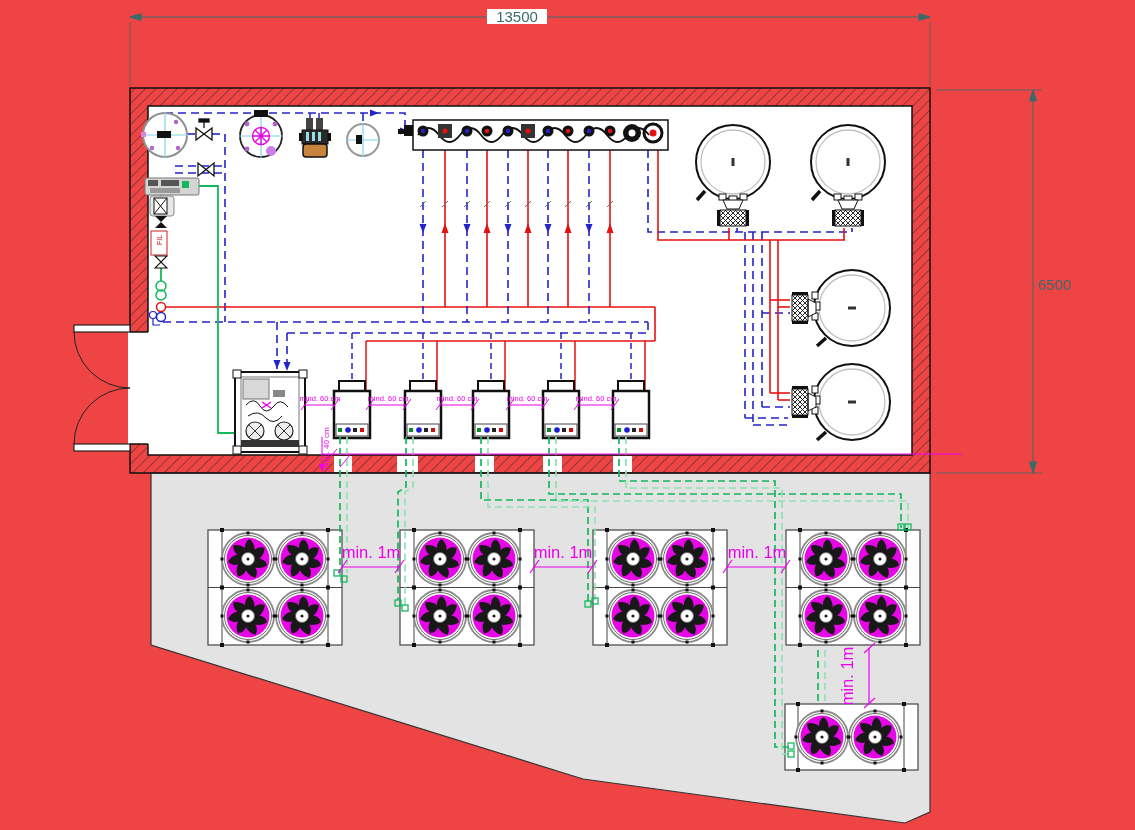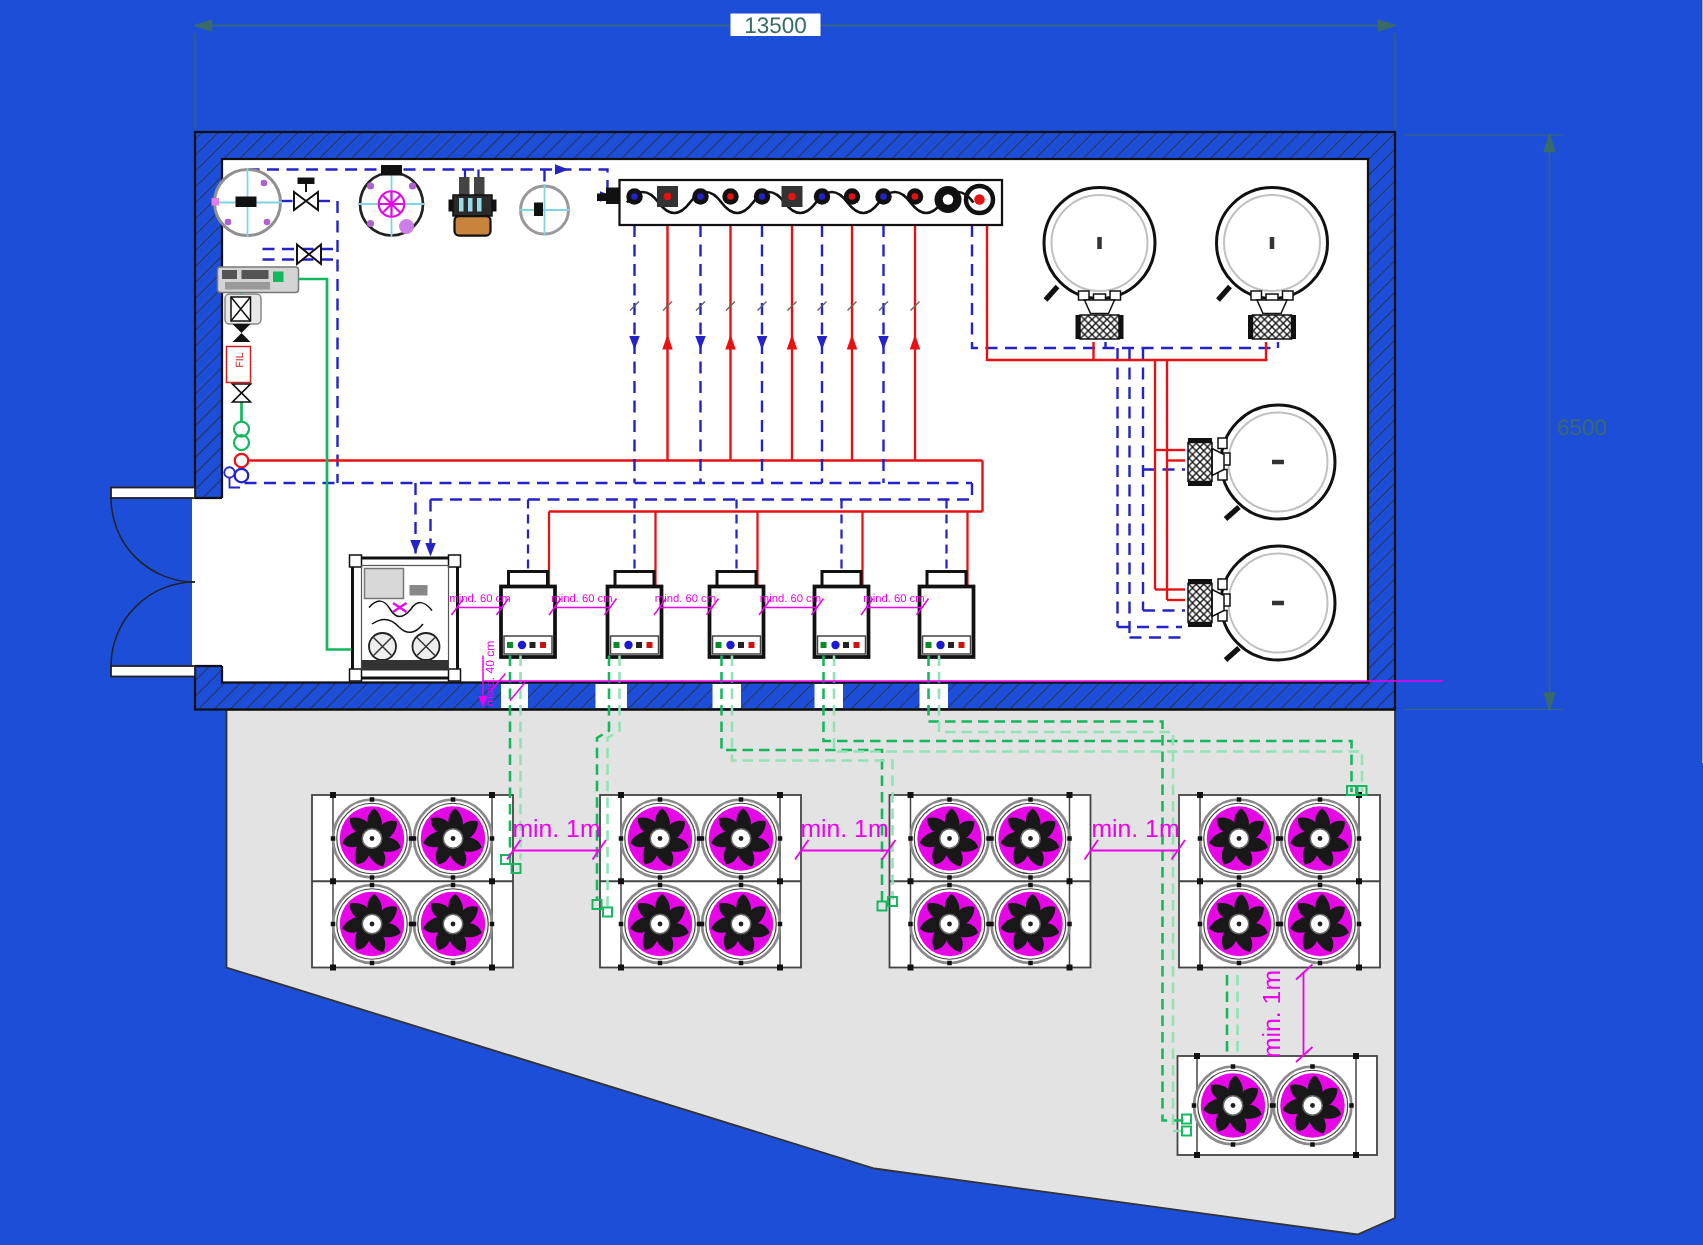--- a/index.html
+++ b/index.html
@@ -1,16 +1,16 @@
 <!DOCTYPE html>
 <html><head>
 <meta charset="utf-8">
 <style>
   html,body{margin:0;padding:0;background:#fff;}
-  .canvas{position:relative;width:1135px;height:830px;background:#1d4ed8;overflow:hidden;
+  .canvas{position:relative;width:1135px;height:830px;background:#ef4444;overflow:hidden;
           font-family:"Liberation Sans", sans-serif;}
   svg text{font-family:"Liberation Sans", sans-serif;}
   .dimtxt{fill:#3a6b6b;font-size:15px;}
   .magtxt{fill:#ee00ee;}
 </style>
 </head>
 <body>
 
 <div class="canvas">
 <svg width="1135" height="830" viewBox="0 0 1135 830">

